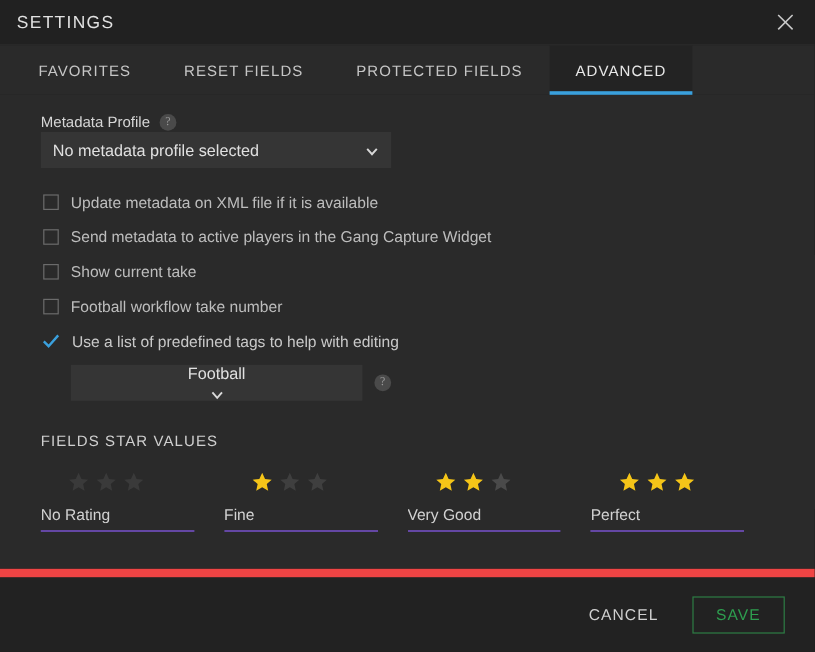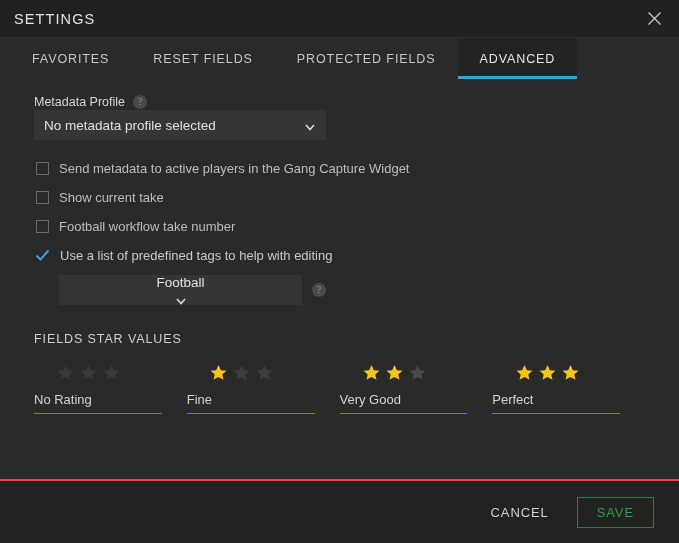--- a/index.html
+++ b/index.html
@@ -238,21 +238,21 @@
   
   .footer {
     height: 62px;
     min-height: 62px;
     background: #222222;
     display: flex;
     align-items: center;
     justify-content: flex-end;
     padding-right: 25px;
     gap: 18px;
-    border-top: 2px solid #ef4444;
+    border-top: 7px solid #ef4444;
   }
   .cancel-btn {
     font-size: 13px;
     letter-spacing: 0.9px;
     color: #d0d0d0;
     background: transparent;
     border: none;
     padding: 8px 10px;
     cursor: pointer;
     font-family: "Liberation Sans", sans-serif;
@@ -311,20 +311,24 @@
       <span class="select-value">No metadata profile selected</span>
       <span class="chevron">
         <svg width="12" height="12" viewBox="0 0 12 12">
           <polyline points="2,4 6,8.5 10,4" fill="none" stroke="#d8d8d8" stroke-width="1.6"></polyline>
         </svg>
       </span>
     </div>
 
     <div class="checkbox-list">
 
+      <div class="cb-row">
+        <span class="cb-box"></span>
+        <span class="cb-label">Update metadata on XML file if it is available</span>
+      </div>
 
       <div class="cb-row">
         <span class="cb-box"></span>
         <span class="cb-label">Send metadata to active players in the Gang Capture Widget</span>
       </div>
 
       <div class="cb-row">
         <span class="cb-box"></span>
         <span class="cb-label">Show current take</span>
       </div>

